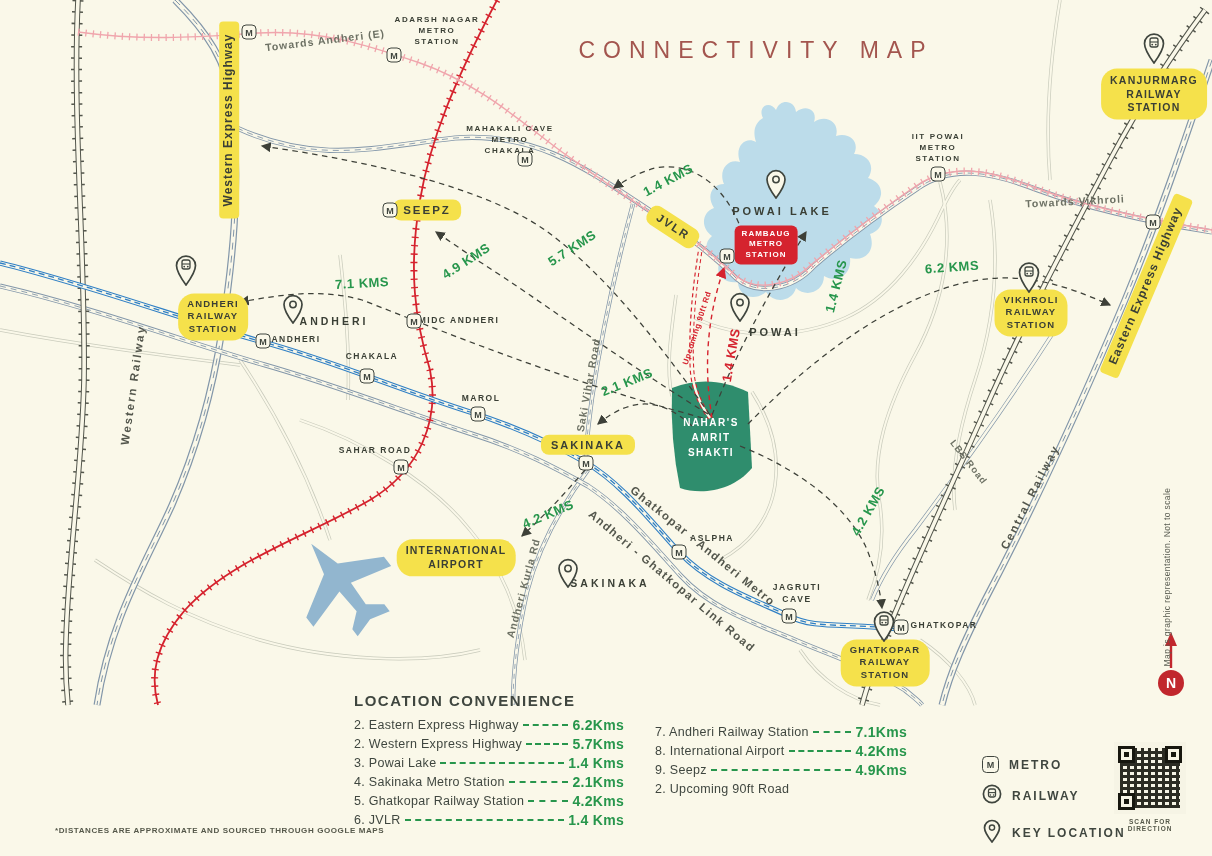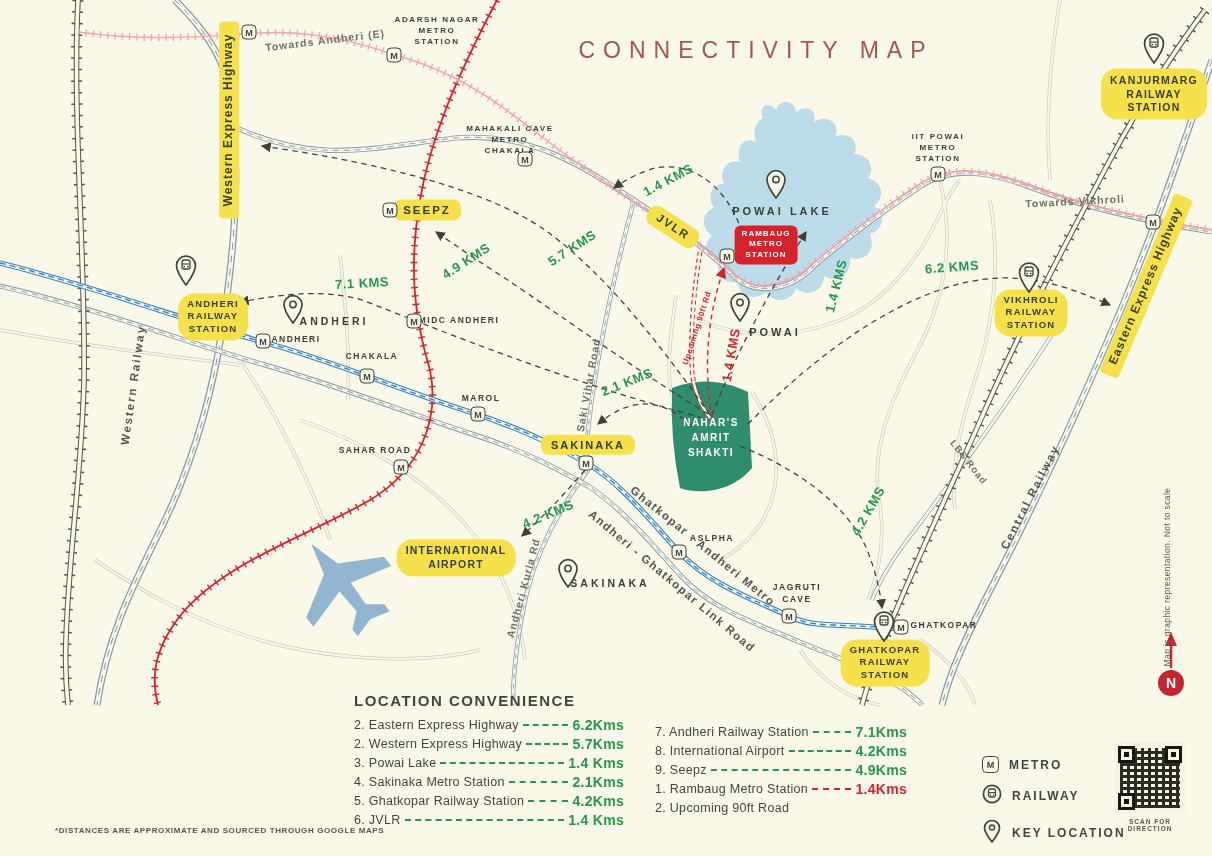--- a/index.html
+++ b/index.html
@@ -415,25 +415,20 @@
         <span>8. International Airport</span>
         <span class="lc-leader"></span>
         <span class="lc-value">4.2Kms</span>
       </div>
     <div class="lc-row">
         <span>9. Seepz</span>
         <span class="lc-leader"></span>
         <span class="lc-value">4.9Kms</span>
       </div>
     <div class="lc-row">
-        <span>1. Rambaug Metro Station</span>
-        <span class="lc-leader redl"></span>
-        <span class="lc-value redv">1.4Kms</span>
-      </div>
-    <div class="lc-row">
         <span>2. Upcoming 90ft Road</span>
       </div>
   </div>
 
   <div class="legend" style="left:982px;top:756px;">
     <div class="legend-row">
       <span class="m-ico" style="position:static;transform:none;width:17px;height:17px;">M</span>
       <span class="lab">METRO</span>
     </div>
     <div class="legend-row">

